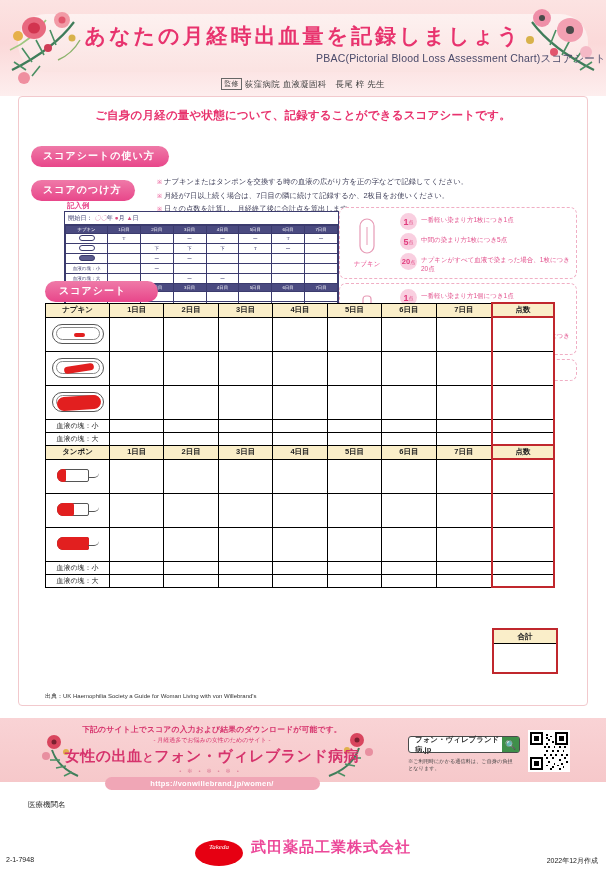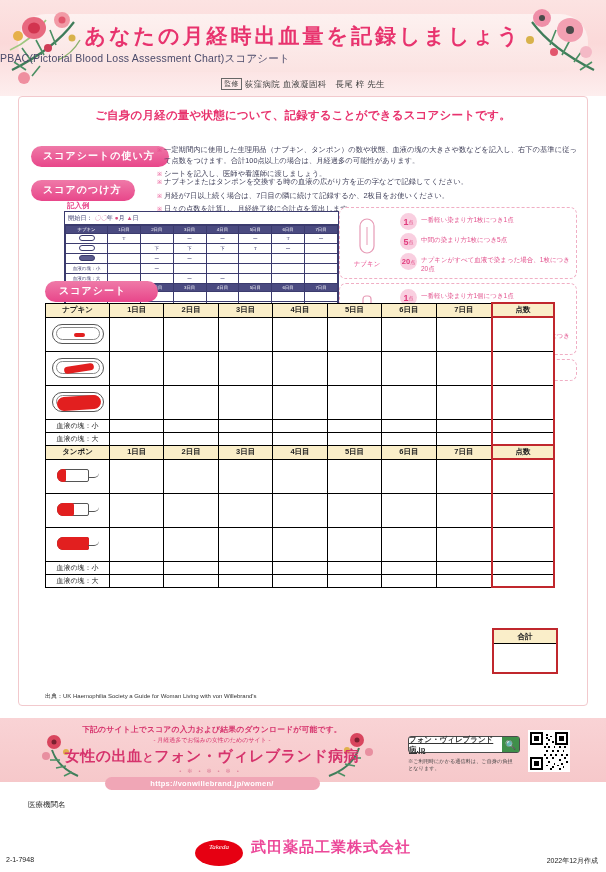--- a/index.html
+++ b/index.html
@@ -22,21 +22,21 @@
   .header-band {
     position:absolute; left:18px; right:18px; top:14px; height:58px;
     background: linear-gradient(180deg,#fdf1f0 0%,#fbe3e2 100%);
     border-radius: 28px;
   }
   .h-title {
     position:absolute; left:0; right:0; top:22px; text-align:center;
     font-size:21px; font-weight:bold; color:#e8336e; letter-spacing:3px;
   }
   .h-sub {
-    position:absolute; left:0; right:0; top:52px; text-align:left;
+    position:absolute; left:0; right:0; top:52px; text-align:right;
     font-size:10.5px; color:#4a4a6a; letter-spacing:0.2px;
   }
   .h-super {
     position:absolute; left:0; right:0; top:78px; text-align:center;
     font-size:8.5px; color:#444; letter-spacing:0.3px;
   }
   .h-super .tag {
     display:inline-block; border:1px solid #666; font-size:7px;
     padding:0 2px; margin-right:3px; vertical-align:1px;
   }
@@ -169,21 +169,21 @@
   .promo-deco { font-size:6px; color:#e08aa0; letter-spacing:6px; margin-top:1px;}
   .promo-url {
     margin:3px auto 0; width:215px; background:#f0a6b6; border-radius:9px;
     font-size:7.5px; color:#fff; font-weight:bold; padding:2px 0; letter-spacing:0.3px;
   }
   .srchbox {
     position:absolute; left:408px; top:18px; width:112px; height:17px;
     border:1.3px solid #4a4a4a; border-radius:3px; background:#fff;
     display:flex; align-items:center;
   }
-  .srch-txt { font-size:7.5px; font-weight:bold; color:#333; padding-left:0; flex:1;text-decoration:underline; }
+  .srch-txt { font-size:7.5px; font-weight:bold; color:#333; padding-left:6px; flex:1; }
   .srch-btn {
     width:17px; height:100%; background:#3f8f4a; color:#fff;
     display:flex; align-items:center; justify-content:center; font-size:9px;
   }
   .srch-note { position:absolute; left:408px; top:40px; font-size:5.2px; color:#444; line-height:7px; width:110px;}
   .qr { position:absolute; left:528px; top:12px; width:42px; height:42px; background:#fff; padding:2px; }
   .qr-grid { width:100%; height:100%; }
 
   
   .inst { position:absolute; left:28px; top:800px; font-size:7.5px; color:#333; }
@@ -245,24 +245,20 @@
   </div>
 
   <div class="card">
 
     <div class="lead">
       <div>ご自身の月経の量や状態について、記録することができるスコアシートです。</div>
     </div>
 
     <div class="sec-row" style="left:12px; top:48px;">
       <span class="pill">スコアシートの使い方</span>
-    </div>
-    <div class="bullets" style="position:absolute; left:138px; top:48px; width:420px;">
-      <p>一定期間内に使用した生理用品（ナプキン、タンポン）の数や状態、血液の塊の大きさや数などを記入し、右下の基準に従って点数をつけます。合計100点以上の場合は、月経過多の可能性があります。</p>
-      <p>シートを記入し、医師や看護師に渡しましょう。</p>
     </div>
 
     <div class="sec-row" style="left:12px; top:82px;">
       <span class="pill">スコアのつけ方</span>
     </div>
     <div class="bullets" style="position:absolute; left:138px; top:80px; width:420px;">
       <p>ナプキンまたはタンポンを交換する時の血液の広がり方を正の字などで記録してください。</p>
       <p>月経が7日以上続く場合は、7日目の隣に続けて記録するか、2枚目をお使いください。</p>
       <p>日々の点数を計算し、月経終了後に合計点を算出します。</p>
     </div>

